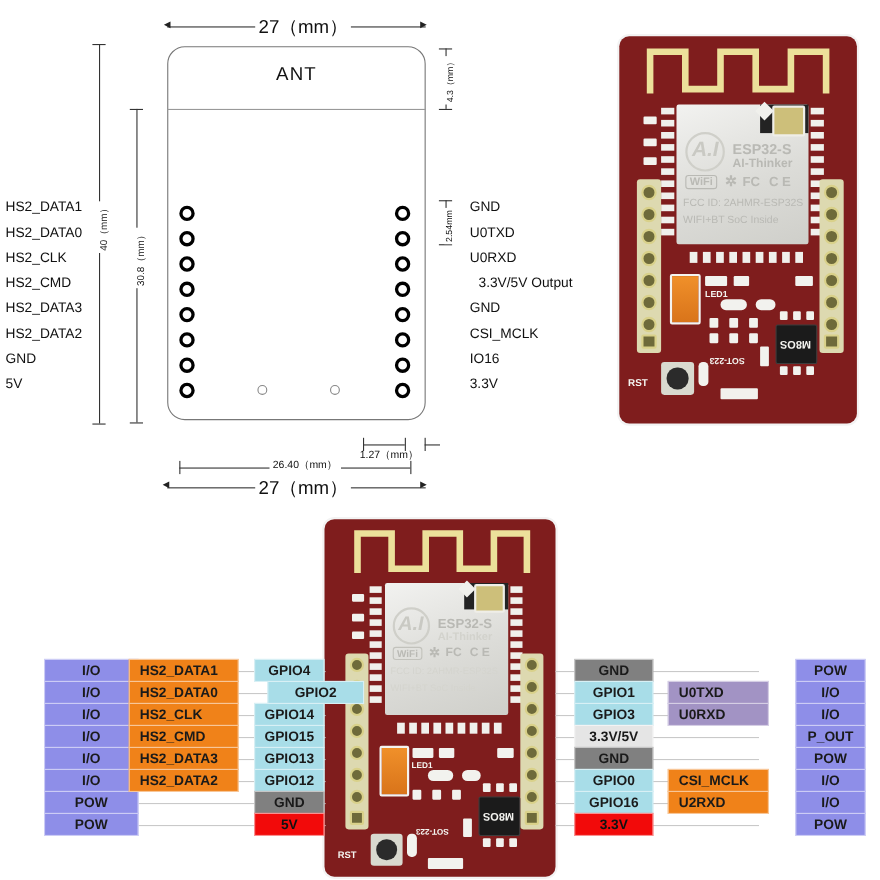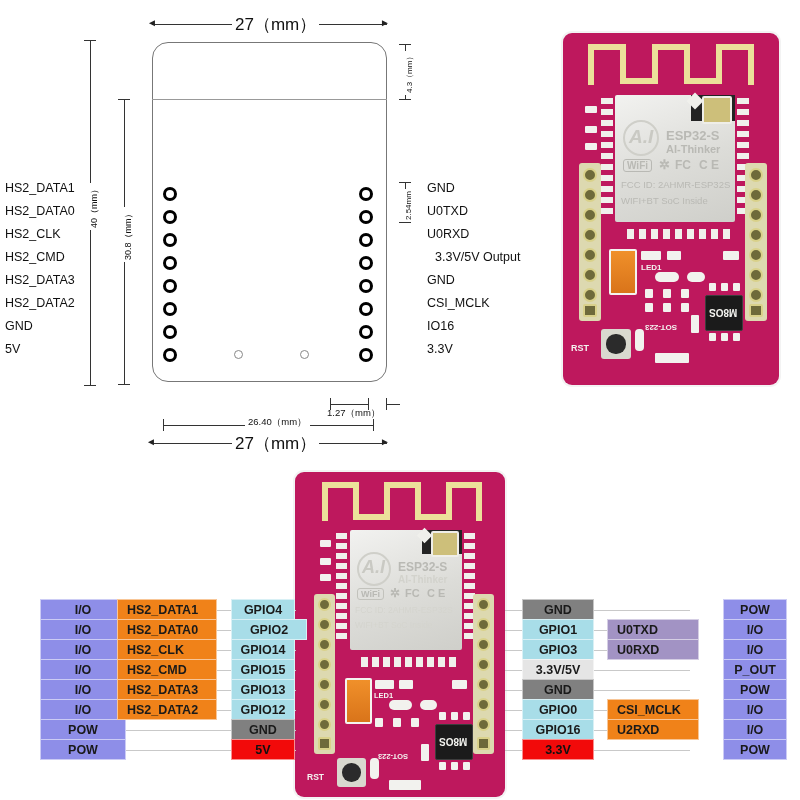--- a/index.html
+++ b/index.html
@@ -39,21 +39,21 @@
         font-size:9px;color:#111;white-space:nowrap;}
   .arrowhead{position:absolute;font-size:10px;color:#222;line-height:1;}
   .tick{position:absolute;border-top:1.4px solid #333;height:0;}
   .tickv{position:absolute;border-left:1.4px solid #333;width:0;}
 
   .pinlabel-l{position:absolute;font-size:12.5px;color:#111;white-space:nowrap;text-align:left;}
   .pinlabel-r{position:absolute;font-size:12.5px;color:#111;white-space:nowrap;text-align:left;}
 
   
   .pcb{
-    position:absolute;background:#be185d;border-radius:9px;
+    position:absolute;background:#7f1d1d;border-radius:9px;
     box-shadow:0 0 0 2px #f3f3f3;
   }
   .ant-trace{position:absolute;}
   .esp-module{
     position:absolute;background:linear-gradient(160deg,#f2f2f0 0%,#dcdcd8 55%,#cfcfca 100%);
     border-radius:2px;
   }
   .shield-txt{position:absolute;color:#b9b9b4;white-space:nowrap;font-weight:bold;}
   .ai-logo{position:absolute;border:2px solid #cfcfc9;border-radius:50%;}
   .ai-text{position:absolute;color:#c9c9c3;font-weight:bold;font-style:italic;}
@@ -88,20 +88,21 @@
   .pbox.purple{background:#a293c4;justify-content:flex-start;padding-left:9px;}
   .leadline{position:absolute;height:0;border-top:1px solid #c9c9c9;}
 </style>
 </head>
 <body>
 
 <div class="abs" id="tech-drawing">
 
   <div class="board-outline"></div>
   <div class="ant-divider"></div>
+  <div class="ant-label">ANT</div>
 
   <div class="hline" style="left:152px;top:24px;width:235px;"></div>
   <div class="arrowhead" style="left:147px;top:18px;">◄</div>
   <div class="arrowhead" style="left:380px;top:18px;">►</div>
   <div class="dimtext big" style="left:232px;top:13px;background:#fff;padding:0 3px;">27（mm）</div>
 
   <div class="vline" style="left:90px;top:40px;height:345px;"></div>
   <div class="tick" style="left:84px;top:40px;width:12px;"></div>
   <div class="tick" style="left:84px;top:385px;width:12px;"></div>
   <div class="vrot" style="left:88px;top:230px;background:#fff;padding:0 2px;">40（mm）</div>
@@ -441,21 +442,21 @@
   <div class="pbox io" style="left:40px;top:279px;width:86px;height:21px;">POW</div>
 
   <div class="pbox orange" style="left:117px;top:139px;width:100px;height:21px;">HS2_DATA1</div>
   <div class="pbox orange" style="left:117px;top:159px;width:100px;height:21px;">HS2_DATA0</div>
   <div class="pbox orange" style="left:117px;top:179px;width:100px;height:21px;">HS2_CLK</div>
   <div class="pbox orange" style="left:117px;top:199px;width:100px;height:21px;">HS2_CMD</div>
   <div class="pbox orange" style="left:117px;top:219px;width:100px;height:21px;">HS2_DATA3</div>
   <div class="pbox orange" style="left:117px;top:239px;width:100px;height:21px;">HS2_DATA2</div>
 
   <div class="pbox cyan" style="left:231px;top:139px;width:64px;height:21px;">GPIO4</div>
-  <div class="pbox cyan" style="left:231px;top:159px;width:76px;height:21px;">GPIO2</div>
+  <div class="pbox cyan" style="left:243px;top:159px;width:88px;height:21px;">GPIO2</div>
   <div class="pbox cyan" style="left:231px;top:179px;width:64px;height:21px;">GPIO14</div>
   <div class="pbox cyan" style="left:231px;top:199px;width:64px;height:21px;">GPIO15</div>
   <div class="pbox cyan" style="left:231px;top:219px;width:64px;height:21px;">GPIO13</div>
   <div class="pbox cyan" style="left:231px;top:239px;width:64px;height:21px;">GPIO12</div>
   <div class="pbox grey" style="left:231px;top:259px;width:64px;height:21px;">GND</div>
   <div class="pbox red" style="left:231px;top:279px;width:64px;height:21px;">5V</div>
 
   <div class="leadline" style="left:505px;top:150px;width:185px;"></div>
   <div class="leadline" style="left:505px;top:170px;width:185px;"></div>
   <div class="leadline" style="left:505px;top:190px;width:185px;"></div>

